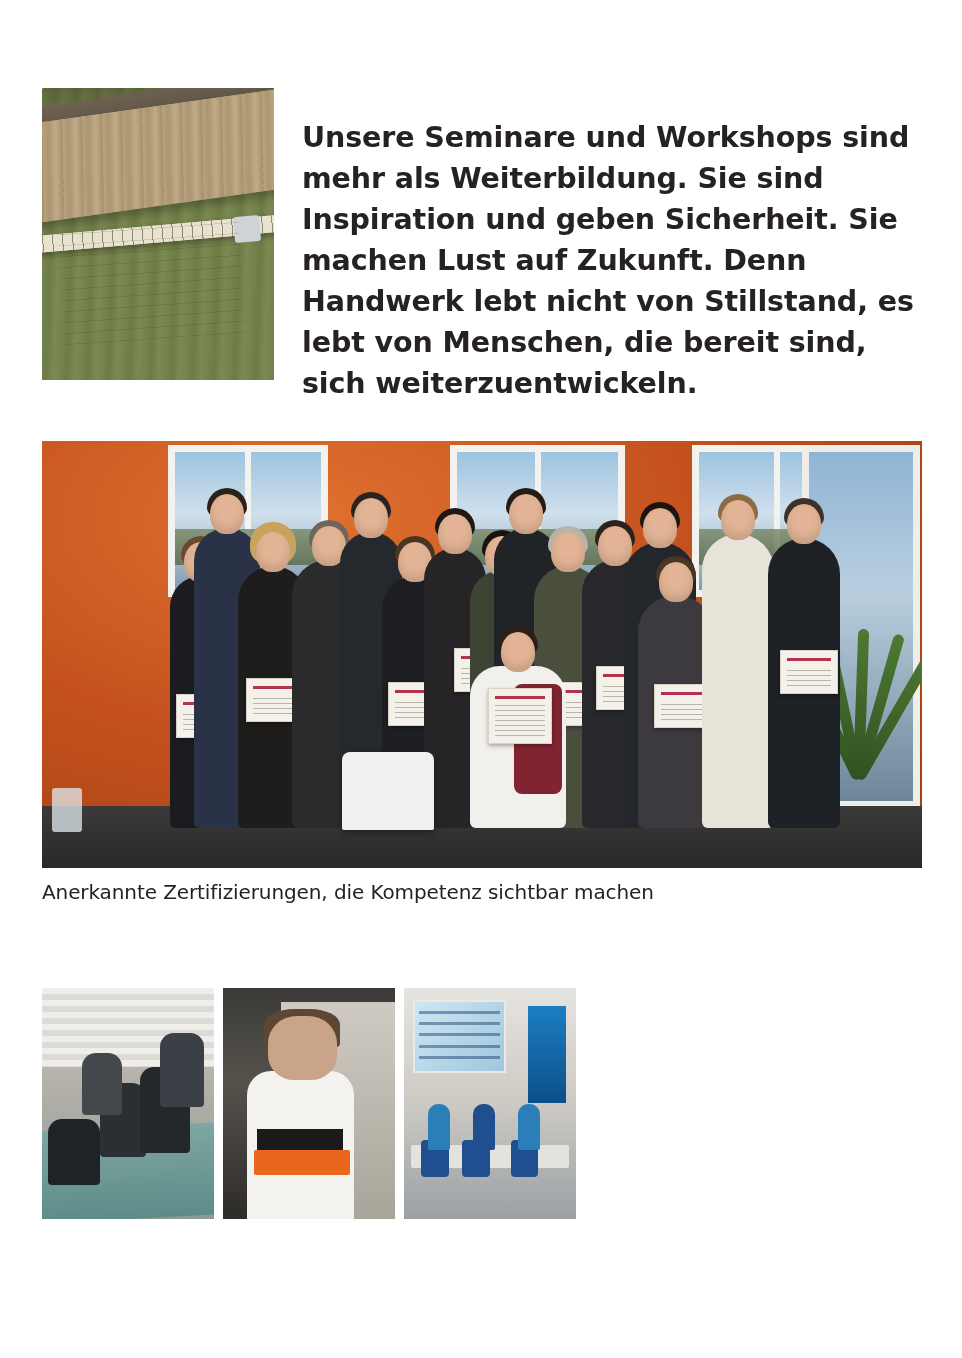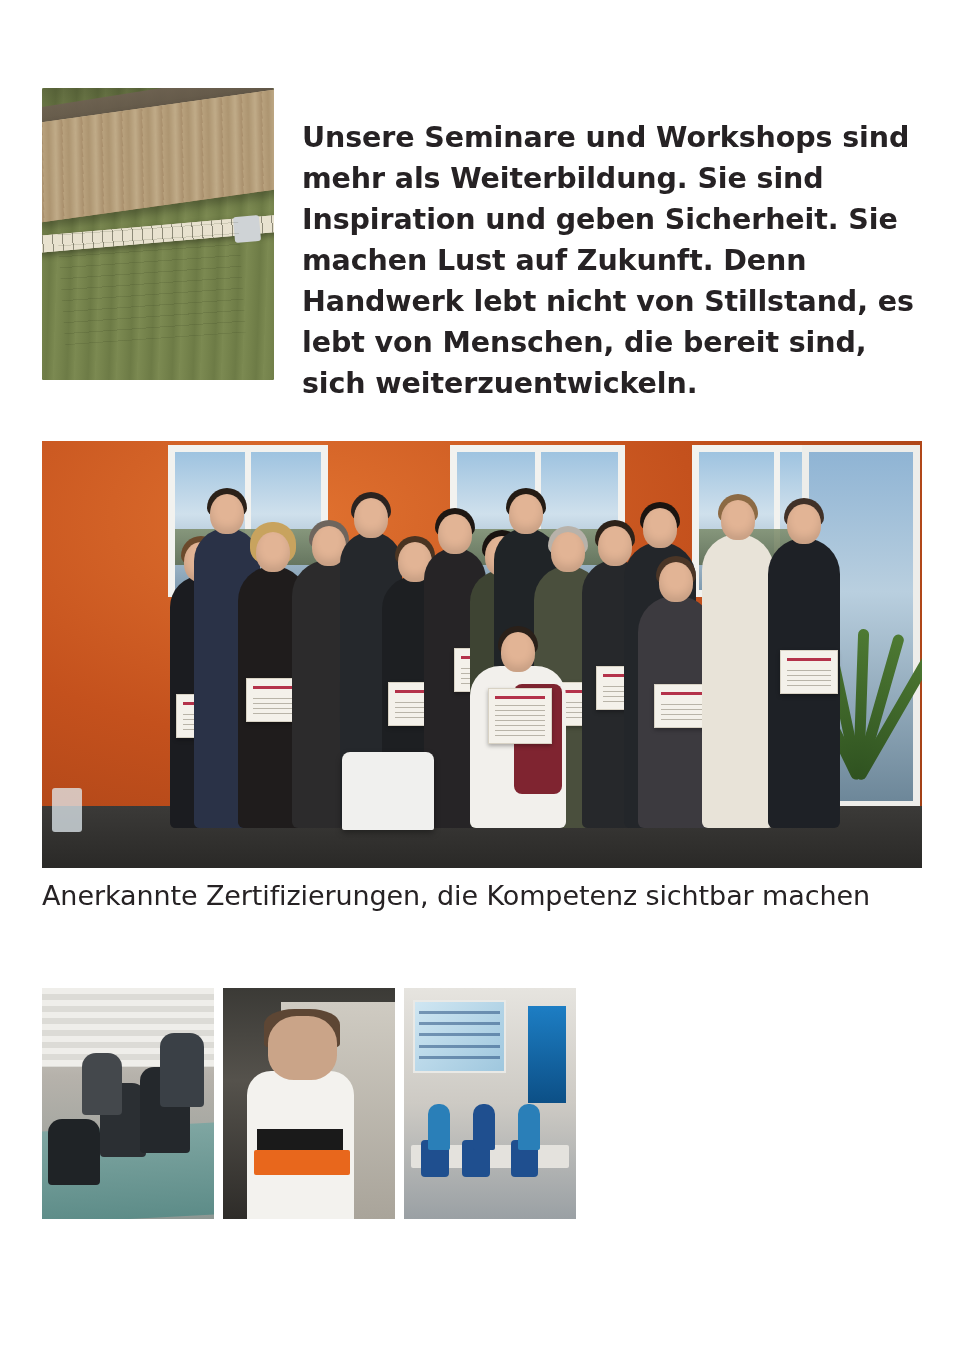--- a/index.html
+++ b/index.html
@@ -260,21 +260,21 @@
     width: 30px;
     height: 44px;
     background: rgba(225,235,240,0.75);
     border-radius: 3px;
   }
   .caption {
     position: absolute;
     left: 42px;
     top: 880px;
     width: 890px;
-    font-size: 27px;
+    font-size: 20px;
     font-weight: 500;
     color: #262224;
     letter-spacing: -0.1px;
   }
 
   
   .section-bottom {
     position: absolute;
     left: 42px;
     top: 988px;

